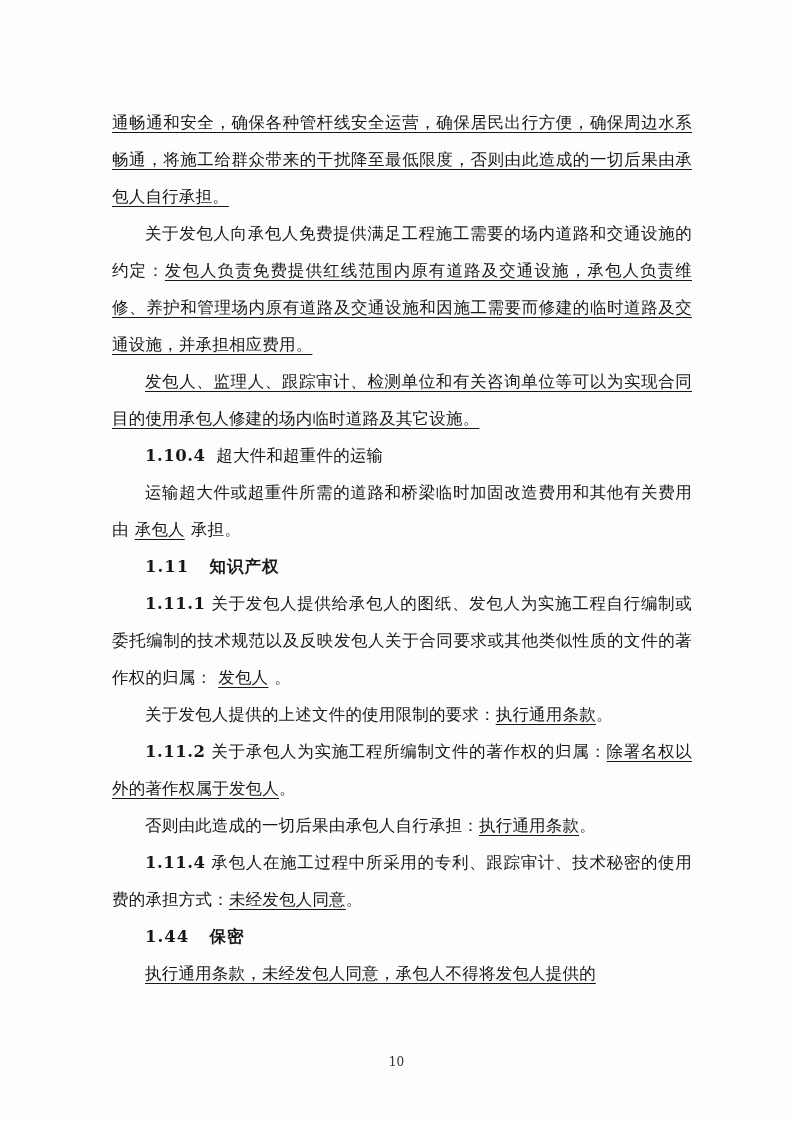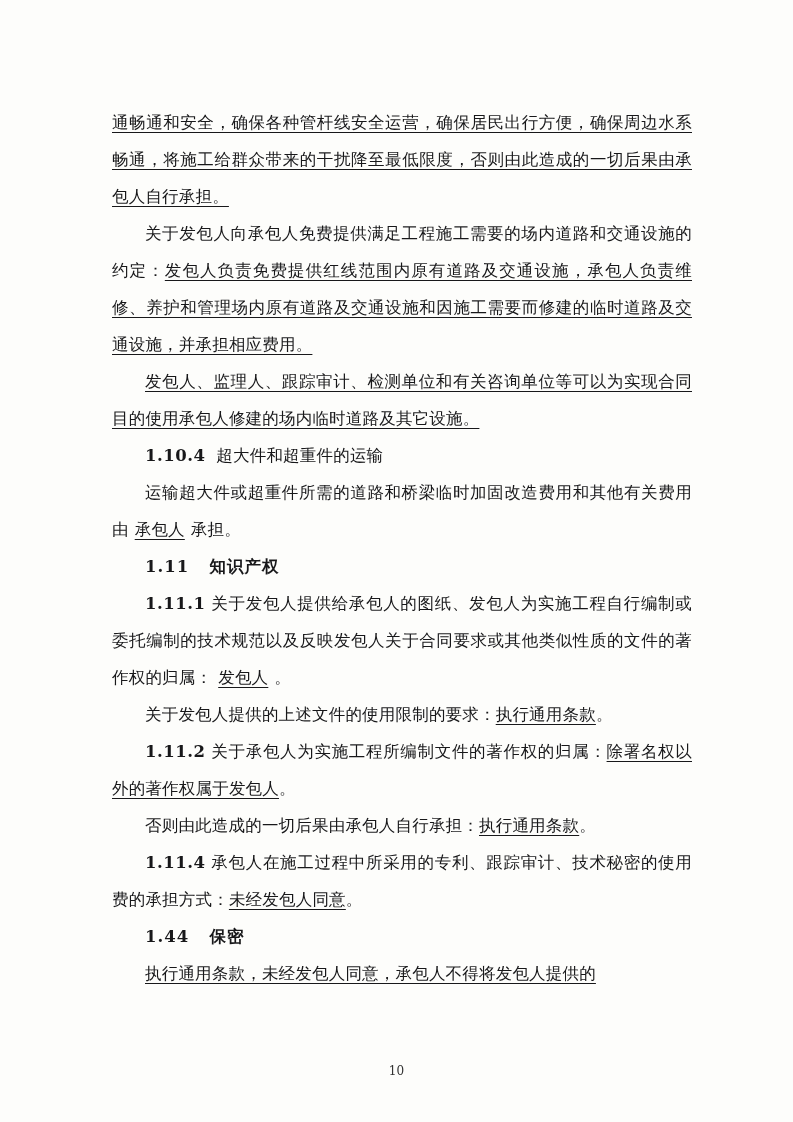--- a/index.html
+++ b/index.html
@@ -58,21 +58,20 @@
   }
   .pagenum {
     position: absolute;
     left: 0;
     top: 1055px;
     width: 793px;
     text-align: center;
     font-size: 12px;
     color: #333;
     font-family: "DejaVu Serif", "Liberation Serif", serif;
-    margin-top: 9px;
   }
   .blank-fill {
     text-decoration: underline;
     text-underline-offset: 4px;
     padding: 0 6px;
   }
 </style>
 </head>
 <body>
 

